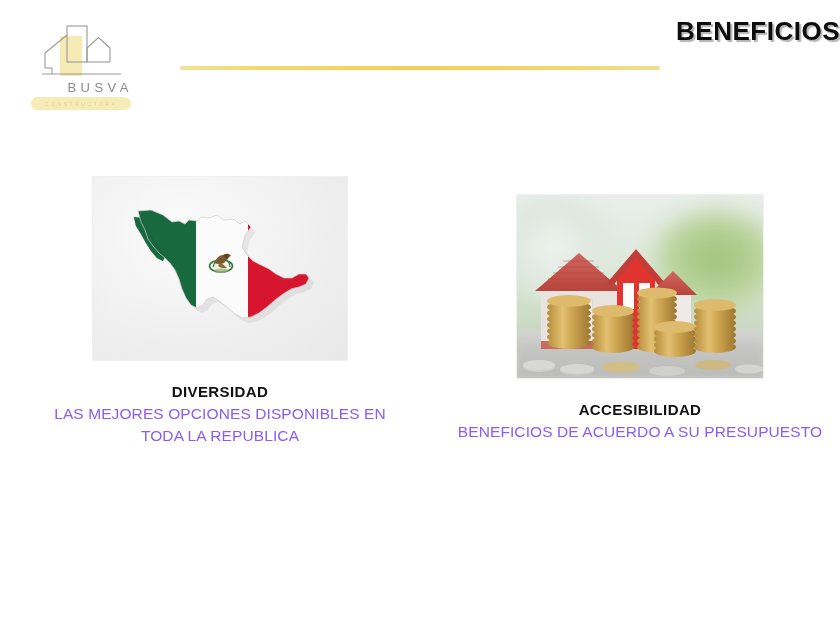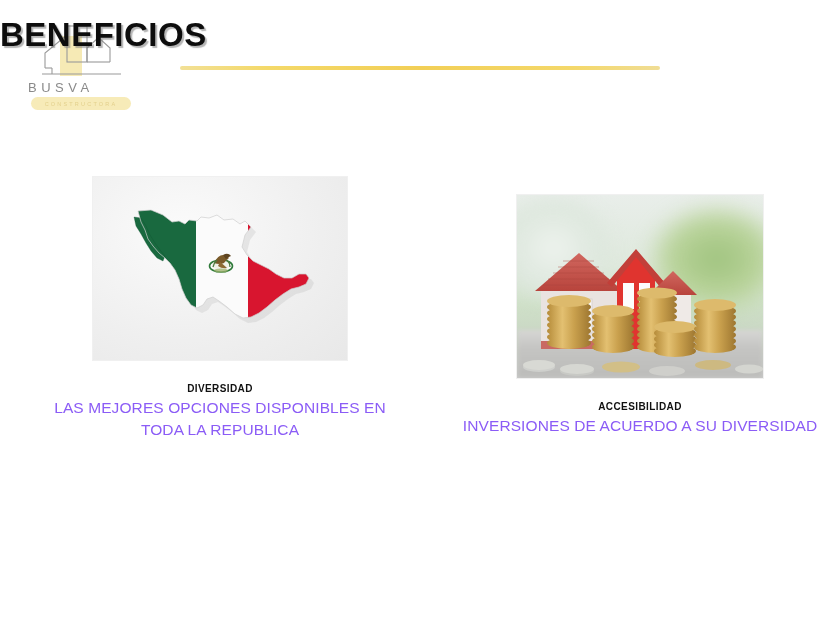--- a/index.html
+++ b/index.html
@@ -14,38 +14,38 @@
   
   .logo { position:absolute; left:28px; top:22px; width:105px; height:100px; }
   .logo-mark { position:relative; width:105px; height:62px; }
   .logo-swatch {
     position:absolute; left:32px; top:14px; width:22px; height:40px;
     background:#f5e6a8; opacity:.85;
   }
   .logo-svg { position:absolute; left:0; top:0; }
   .logo-name {
     position:absolute; left:0; top:58px; width:105px;
-    text-align:left; color:#8a8a8a;
+    text-align:right; color:#8a8a8a;
     font-size:13px; letter-spacing:4.5px; font-weight:400;
   }
   .logo-sub-wrap {
     position:absolute; left:3px; top:75px; width:100px; height:13px;
     background:#f7ebb8; border-radius:7px;
     display:flex; align-items:center; justify-content:center;
   }
   .logo-sub {
     font-size:5.5px; letter-spacing:2.2px; color:#e3d08c;
     text-transform:uppercase; white-space:nowrap;
   }
 
   
   .title {
     position:absolute; left:0; top:16px; width:840px;
-    text-align:left;
-    font-size:33px; font-weight:bold; color:#0d0d0d;
+    text-align:right;
+    font-size:26px; font-weight:bold; color:#0d0d0d;
     letter-spacing:.5px;
     text-shadow:2px 2px 1px rgba(120,120,120,.55);
   }
   .title-rule {
     position:absolute; left:180px; top:66px; width:480px; height:4px;
     background:linear-gradient(90deg,#f2e096 0%,#f4d969 18%,#f2cf56 50%,#f4d86a 82%,#f0dd95 100%);
     border-radius:2px;
   }
 
   
@@ -86,21 +86,21 @@
   }
   .hc-ground {
     position:absolute; left:0; bottom:0; width:100%; height:26%;
     background:linear-gradient(180deg,#d6d6d4 0%,#c4c4c2 40%,#bcbcba 100%);
     filter:blur(2px);
   }
   .hc-svg { position:absolute; left:0; top:0; }
 
   .cap-title {
     margin-top:22px; text-align:center;
-    font-size:10px; font-weight:bold; color:#111; letter-spacing:.4px;
+    font-size:15px; font-weight:bold; color:#111; letter-spacing:.4px;
   }
   .cap-body {
     margin-top:3px; text-align:center;
     font-size:15.5px; font-weight:400; color:#8b5cf6;
     line-height:1.42; letter-spacing:.1px;
   }
 </style>
 </head>
 <body>
 
@@ -313,16 +313,16 @@
           <ellipse cx="60" cy="176" rx="17" ry="5" fill="#c8c9c5"></ellipse>
           <ellipse cx="60" cy="174" rx="17" ry="5" fill="#d6d7d2"></ellipse>
           <ellipse cx="104" cy="172" rx="19" ry="5.5" fill="#d2bf87"></ellipse>
           <ellipse cx="150" cy="176" rx="18" ry="5" fill="#cfcfcb"></ellipse>
           <ellipse cx="196" cy="170" rx="18" ry="5" fill="#cdb981"></ellipse>
           <ellipse cx="232" cy="174" rx="14" ry="4.5" fill="#d4d5d0"></ellipse>
         </g>
       </svg>
     </div>
     <div class="cap-title">ACCESIBILIDAD</div>
-    <div class="cap-body">INVERSIONES DE ACUERDO A SU DIVERSIDAD</div>
+    <div class="cap-body">BENEFICIOS DE ACUERDO A SU PRESUPUESTO</div>
   </div>
 
 </div>
 
 </body></html>

